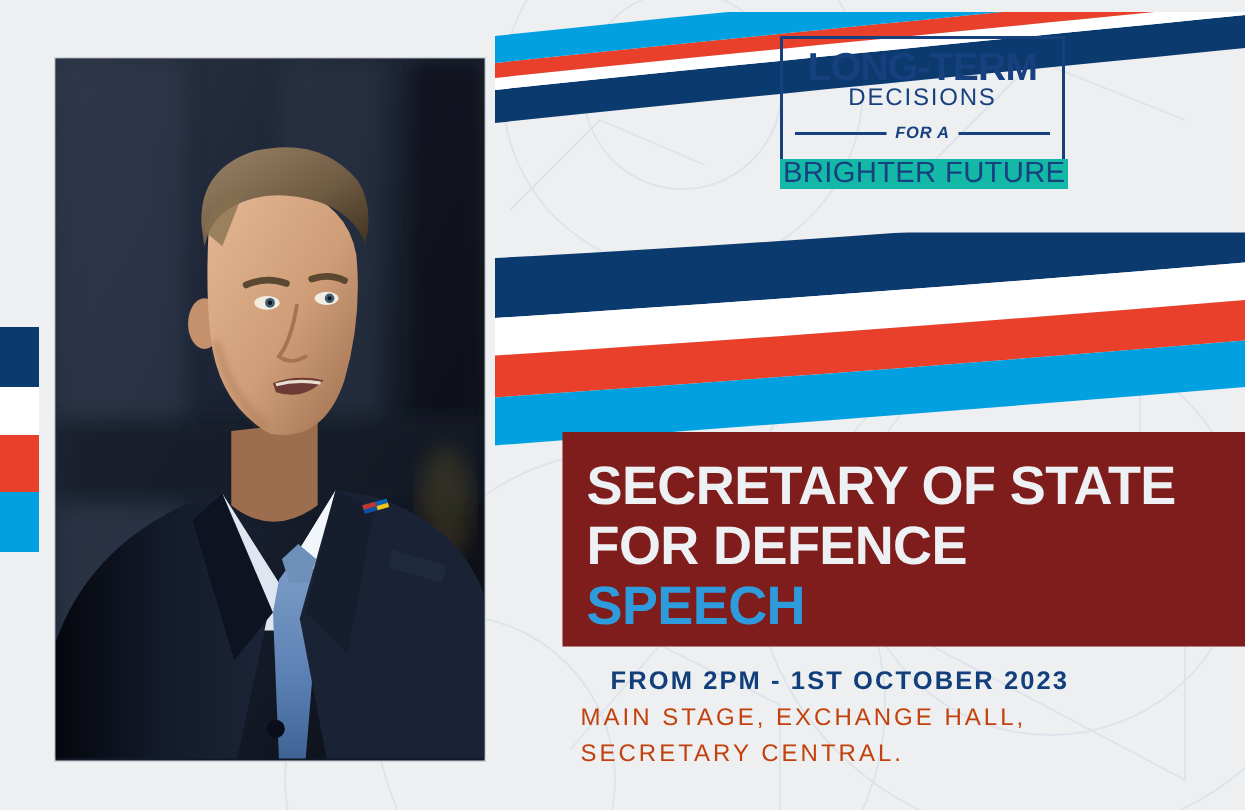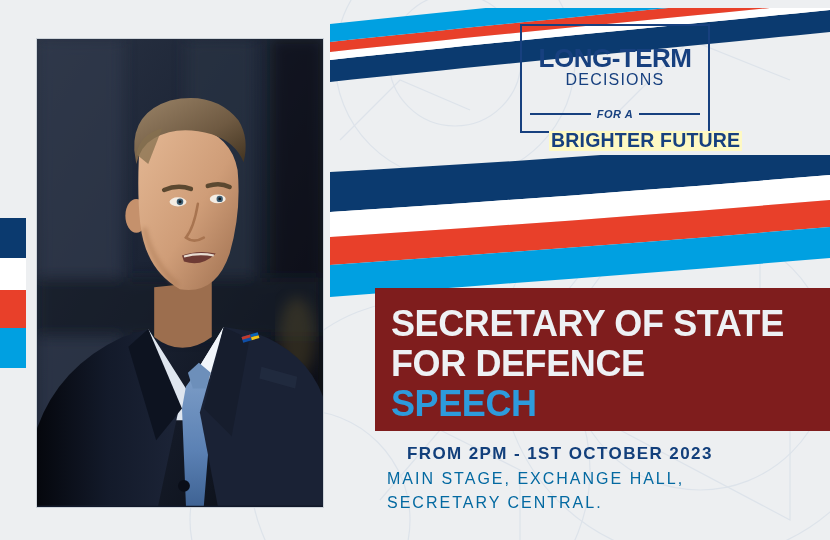--- a/index.html
+++ b/index.html
@@ -68,67 +68,66 @@
     position: absolute;
     left: 520px;
     top: 24px;
     width: 190px;
     z-index: 6;
     text-align: center;
     color: #17407f;
   }
   .logo-box {
     border: 2px solid #17407f;
-    padding: 19px 8px 11px 8px;
+    padding: 5px 8px 11px 8px;
     box-sizing: border-box;
   }
   .logo-l1 {
     font-size: 26px;
     font-weight: 700;
     letter-spacing: -0.5px;
     line-height: 1.0;
     white-space: nowrap;
   }
   .logo-l2 {
     font-size: 16px;
     font-weight: 400;
     letter-spacing: 1.2px;
     line-height: 1.15;
     white-space: nowrap;
   }
   .logo-fora-row {
     display: flex;
     align-items: center;
     gap: 6px;
-    margin-top: 19px;
+    margin-top: 8px;
   }
   .logo-rule {
     flex: 1 1 auto;
     height: 2px;
     background: #17407f;
   }
   .logo-fora {
     font-size: 11px;
     font-weight: 700;
     font-style: italic;
     letter-spacing: 0.5px;
     white-space: nowrap;
   }
   .logo-l3 {
     position: relative;
     margin-top: -9px;
     font-size: 19.5px;
-    font-weight: 700;
+    font-weight: 400;
     letter-spacing: 0.2px;
     line-height: 1;
     white-space: nowrap;
-    background: #fef9c3;
+    background: #14b8a6;
     display: inline-block;
     padding: 0 2px;
-    margin-left: 29px;
   }
 
   
   .title-band {
     position: absolute;
     left: 375px;
     top: 288px;
     width: 540px;
     height: 143px;
     background: #7f1d1d;
@@ -161,21 +160,21 @@
     letter-spacing: 1.4px;
     color: #123f7b;
     line-height: 26px;
     white-space: nowrap;
     margin-left: 20px;
   }
   .detail-where {
     font-size: 16px;
     font-weight: 400;
     letter-spacing: 2.0px;
-    color: #0369a1;
+    color: #c2410c;
     line-height: 24px;
     white-space: nowrap;
   }
 </style>
 </head>
 <body>
 
 <div id="poster">
 
   <svg class="bg-pattern" viewBox="0 0 830 540" preserveAspectRatio="none">

